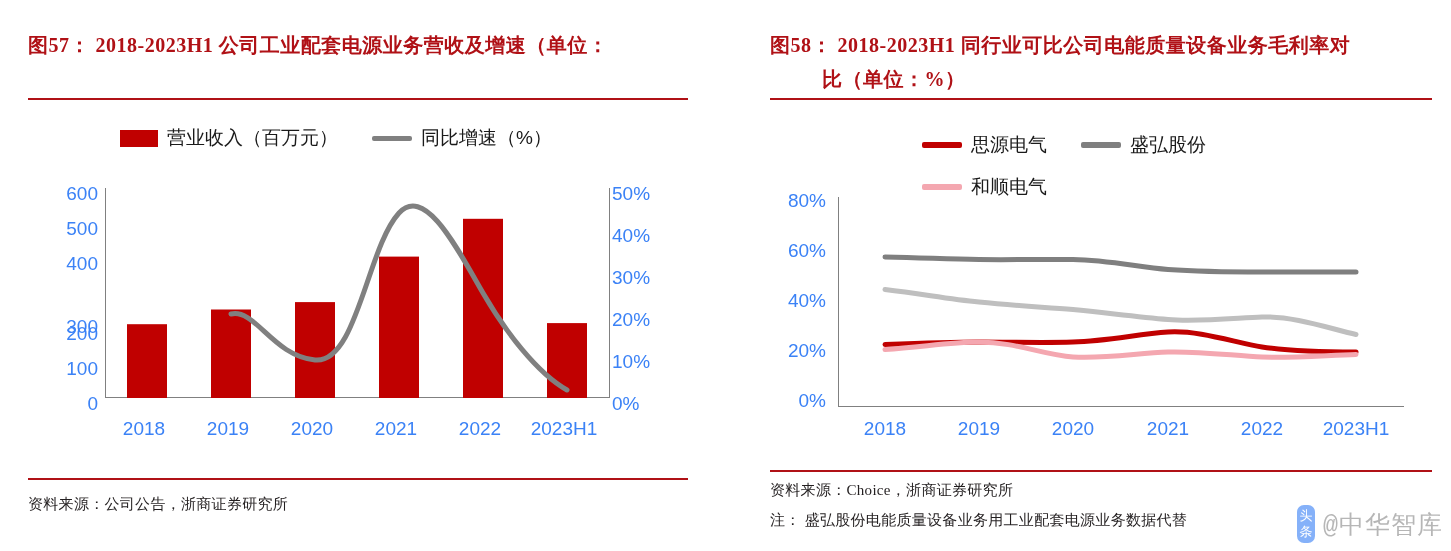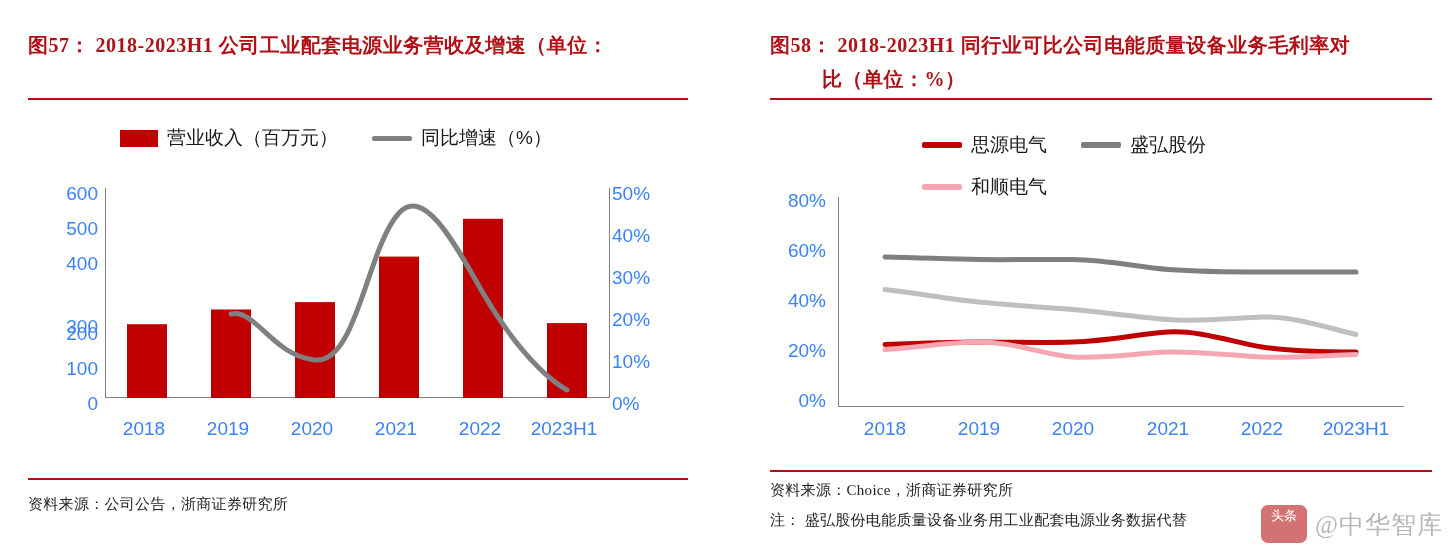--- a/index.html
+++ b/index.html
@@ -122,37 +122,37 @@
 
   .watermark {
     position: absolute;
     right: 8px;
     bottom: 8px;
     display: flex;
     align-items: center;
     opacity: 0.62;
   }
   .wm-logo {
-    width: 46px;
+    width: 18px;
     height: 38px;
     border-radius: 7px;
-    background: #b91c1c;
+    background: #3b82f6;
     color: #ffffff;
     font-size: 13px;
     line-height: 16px;
     text-align: center;
     padding-top: 3px;
     box-sizing: border-box;
     font-family: "Liberation Sans", sans-serif;
     margin-right: 8px;
   }
   .wm-text {
     font-size: 25px;
     color: #8a8a8a;
-    font-family: Liberation Serif, serif;
+    font-family: Liberation Mono, monospace;
     letter-spacing: 1px;
   }
 </style>
 </head>
 <body>
 
 <div class="page">
 
   <div class="panel panel-left">
 

